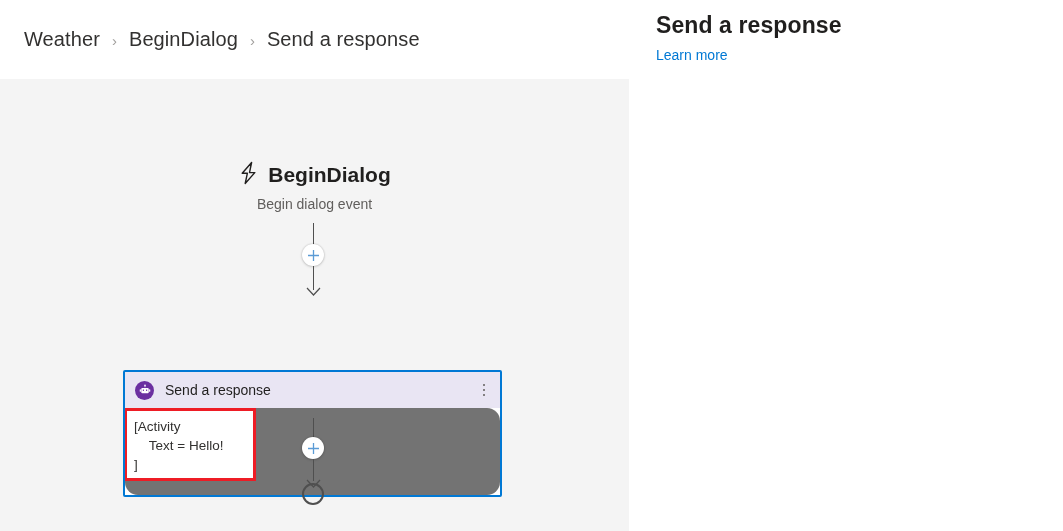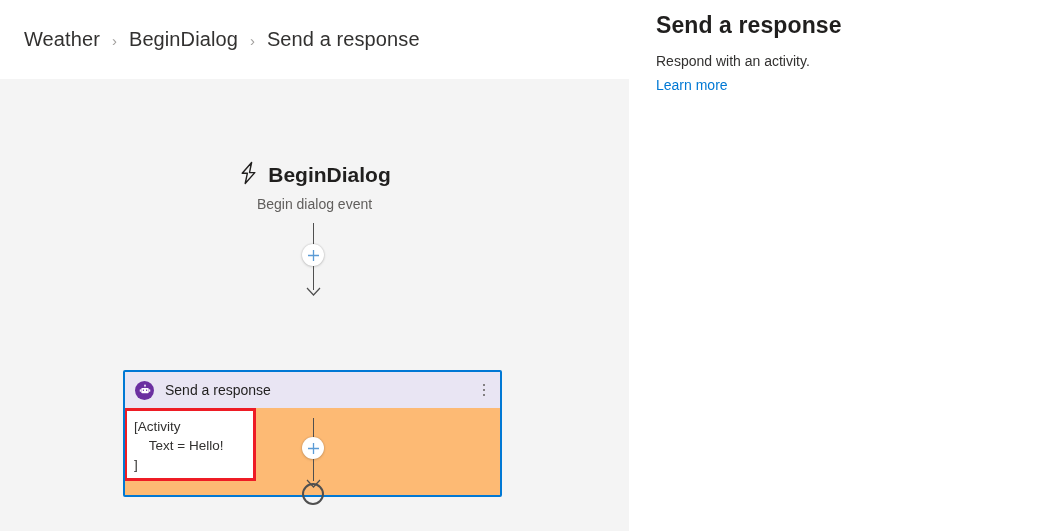--- a/index.html
+++ b/index.html
@@ -119,21 +119,22 @@
     align-items: center; gap: 2.5px;
     cursor: pointer;
   }
   .kebab i {
     display: block; width: 2.5px; height: 2.5px;
     border-radius: 50%; background: #605e5c;
   }
   #card-body {
     position: relative;
     height: 87px;
-    background: #fdba74;
+    background: #737373;
+    border-radius: 13px;
   }
   #activity-block {
     position: absolute; left: -1px; top: 0px;
     width: 132px; height: 73px;
     border: 3px solid #ee1c25;
     background: #ffffff;
     padding: 6px 0 0 7px;
     font-size: 13.5px;
     color: #323130;
     line-height: 19px;
@@ -254,19 +255,18 @@
 
     </div>
   </div>
 
   <div id="divider"></div>
 
   <div id="right">
 
     <div id="panel-head">
       <div id="panel-title">Send a response</div>
-      <div id="panel-desc">Respond with an activity.</div>
       <span id="learn-more">Learn more</span>
     </div>
 
   </div>
 
 </div>
 
 </body></html>

